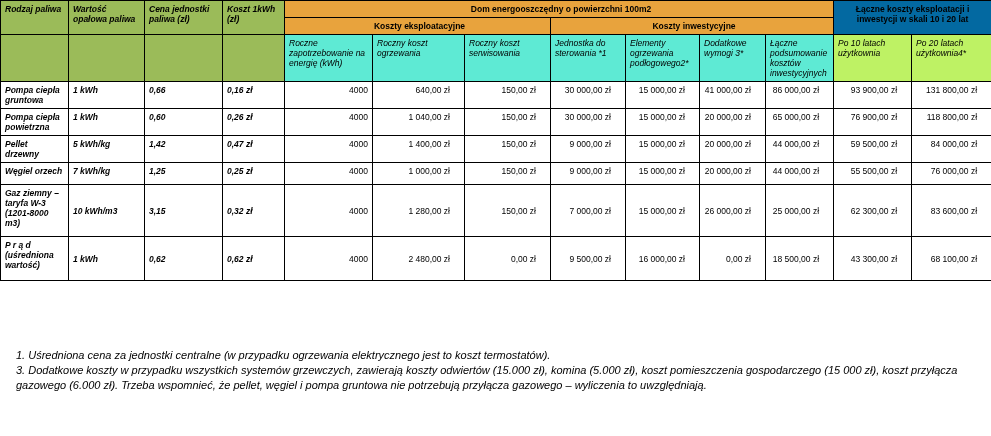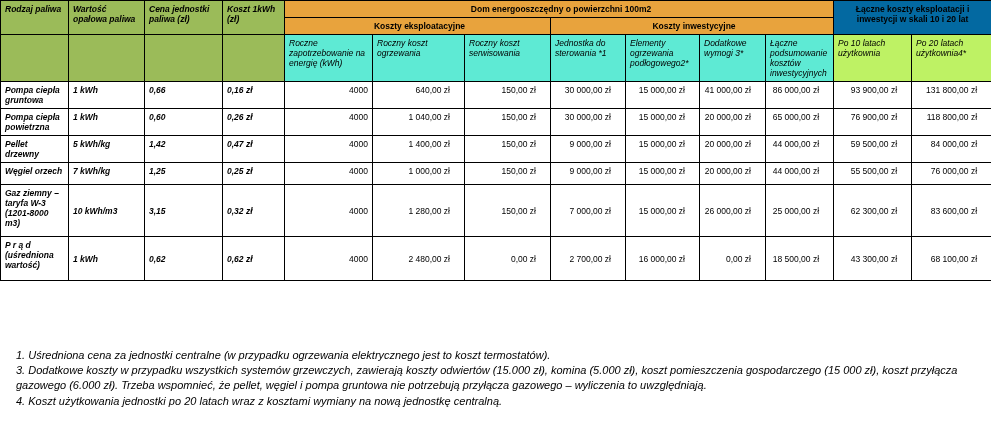--- a/index.html
+++ b/index.html
@@ -178,29 +178,28 @@
     </tr>
 
     <tr style="height:44px">
       <td class="rowlabel">P r ą d (uśredniona wartość)</td>
       <td class="bold-left" style="vertical-align:middle">1 kWh</td>
       <td class="bold-left" style="vertical-align:middle">0,62</td>
       <td class="bold-left" style="vertical-align:middle">0,62 zł</td>
       <td class="num" style="vertical-align:middle">4000</td>
       <td class="numr" style="vertical-align:middle">2 480,00 zł</td>
       <td class="numr" style="vertical-align:middle">0,00 zł</td>
-      <td class="numr" style="vertical-align:middle">2 700,00 zł</td>
+      <td class="numr" style="vertical-align:middle">9 500,00 zł</td>
       <td class="numr" style="vertical-align:middle">16 000,00 zł</td>
       <td class="numr" style="vertical-align:middle">0,00 zł</td>
       <td class="numr" style="vertical-align:middle">18 500,00 zł</td>
       <td class="numr" style="vertical-align:middle">43 300,00 zł</td>
       <td class="numr" style="vertical-align:middle">68 100,00 zł</td>
     </tr>
   </tbody>
       </table>
   </div>
 
   <div class="notes">
     <p>1. Uśredniona cena za jednostki centralne (w przypadku ogrzewania elektrycznego jest to koszt termostatów).</p>
     <p>3. Dodatkowe koszty w przypadku wszystkich systemów grzewczych, zawierają koszty odwiertów (15.000 zł), komina (5.000 zł), koszt pomieszczenia gospodarczego (15 000 zł), koszt przyłącza gazowego (6.000 zł). Trzeba wspomnieć, że  pellet, węgiel i pompa gruntowa nie potrzebują przyłącza gazowego – wyliczenia to uwzględniają.</p>
-    <p>4. Koszt użytkowania jednostki po 20 latach wraz z kosztami wymiany na nową jednostkę centralną.</p>
   </div>
 </div>
 
 </body></html>

